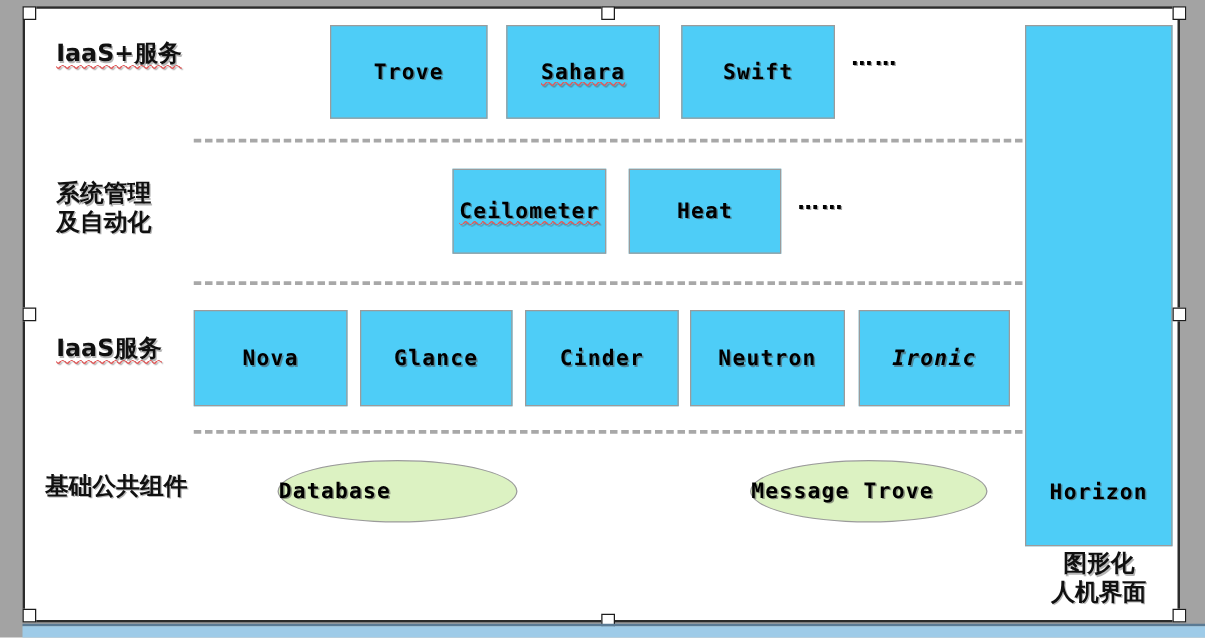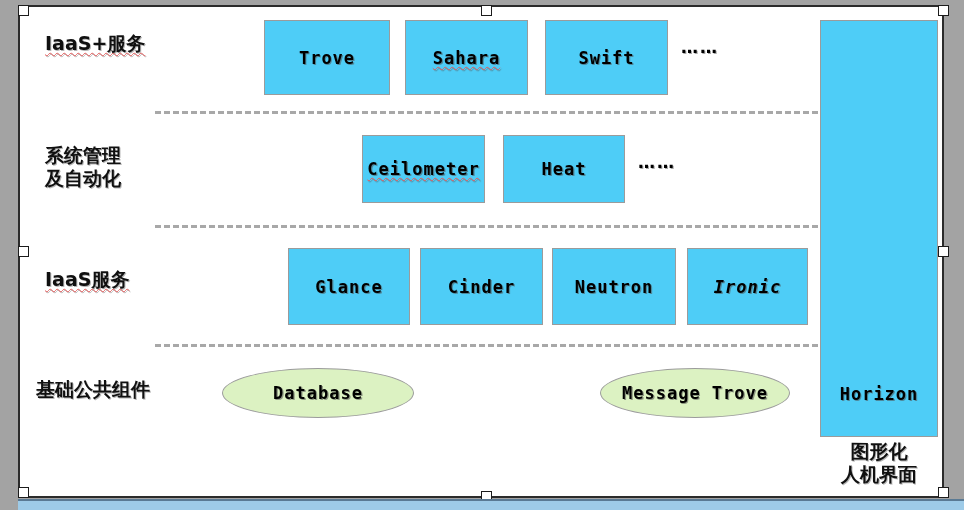--- a/index.html
+++ b/index.html
@@ -46,21 +46,21 @@
   .box span.spell-err{
        text-decoration:underline;
        text-decoration-color:#e05a5a;
        text-decoration-style:wavy;
        text-decoration-thickness:1px;
        text-underline-offset:2px;}
 
   
   .ellipse{position:absolute;background:#dcf2c2;border:1.5px solid #9b9b9b;
            border-radius:50%;box-sizing:border-box;display:flex;
-           align-items:center;justify-content:center;color:#000000;
+           align-items:center;color:#000000;
            font-weight:bold;font-size:17px;letter-spacing:1px;
            text-shadow:1.2px 1.2px 0 rgba(80,80,80,.55);}
 
   
   .divider{position:absolute;height:0;border-top:3px dashed #a8a8a8;}
 
   
   .dots{position:absolute;color:#000000;font-weight:bold;font-size:17px;
         letter-spacing:2px;
         font-family:"DejaVu Sans","Liberation Sans",sans-serif;
@@ -108,20 +108,23 @@
   <div class="box" style="left:503px;top:135px;width:122px;height:68px;">
     <span>Heat</span>
   </div>
 
   <div class="dots" style="left:638px;top:152px;">…… </div>
 
   <div class="divider" style="left:155px;top:225px;width:663px;"></div>
 
   <div class="row-label underline-misspell" style="left:45px;top:268px;">IaaS服务</div>
 
+  <div class="box" style="left:155px;top:248px;width:123px;height:77px;">
+    <span>Nova</span>
+  </div>
 
   <div class="box" style="left:288px;top:248px;width:122px;height:77px;">
     <span>Glance</span>
   </div>
 
   <div class="box" style="left:552px;top:248px;width:124px;height:77px;">
     <span>Neutron</span>
   </div>
 
   <div class="box" style="left:420px;top:248px;width:123px;height:77px;">

